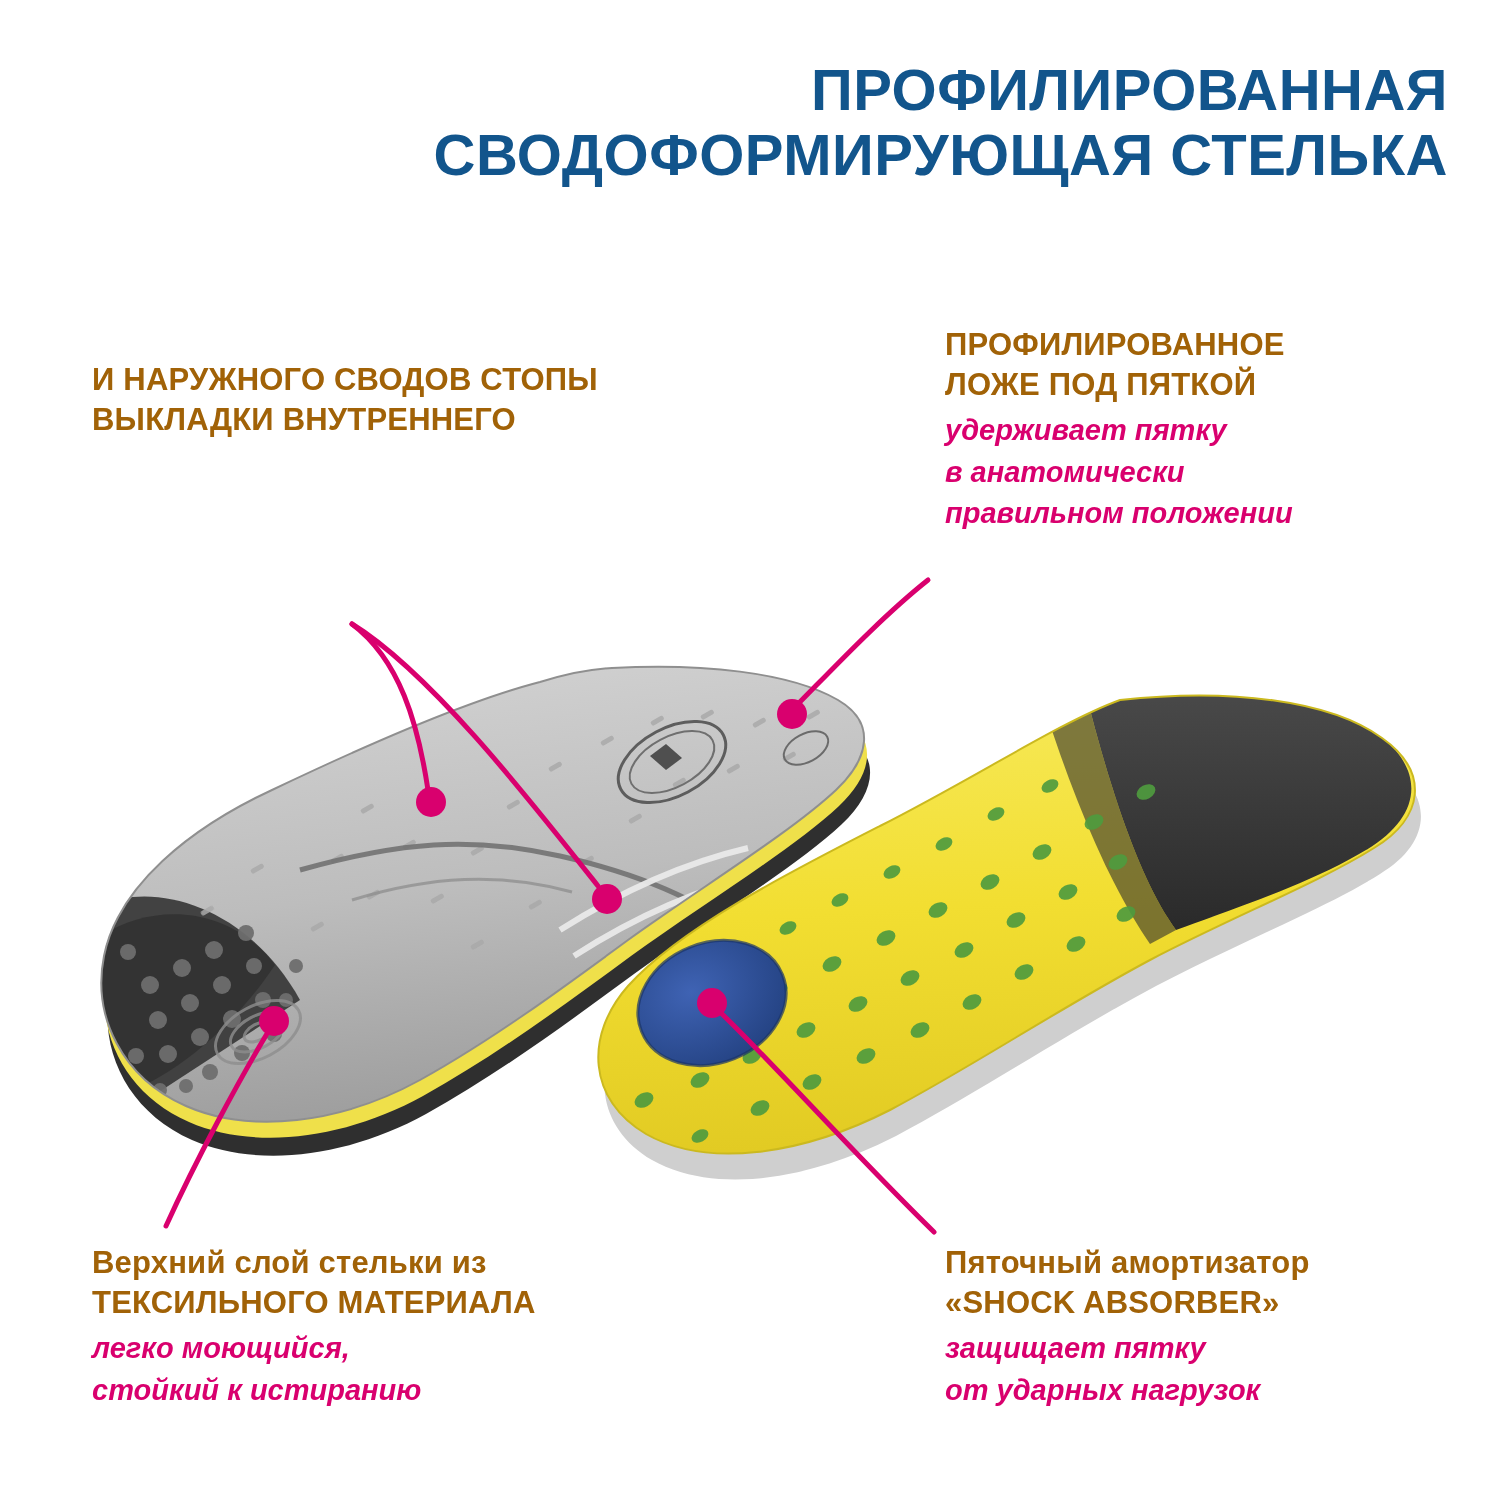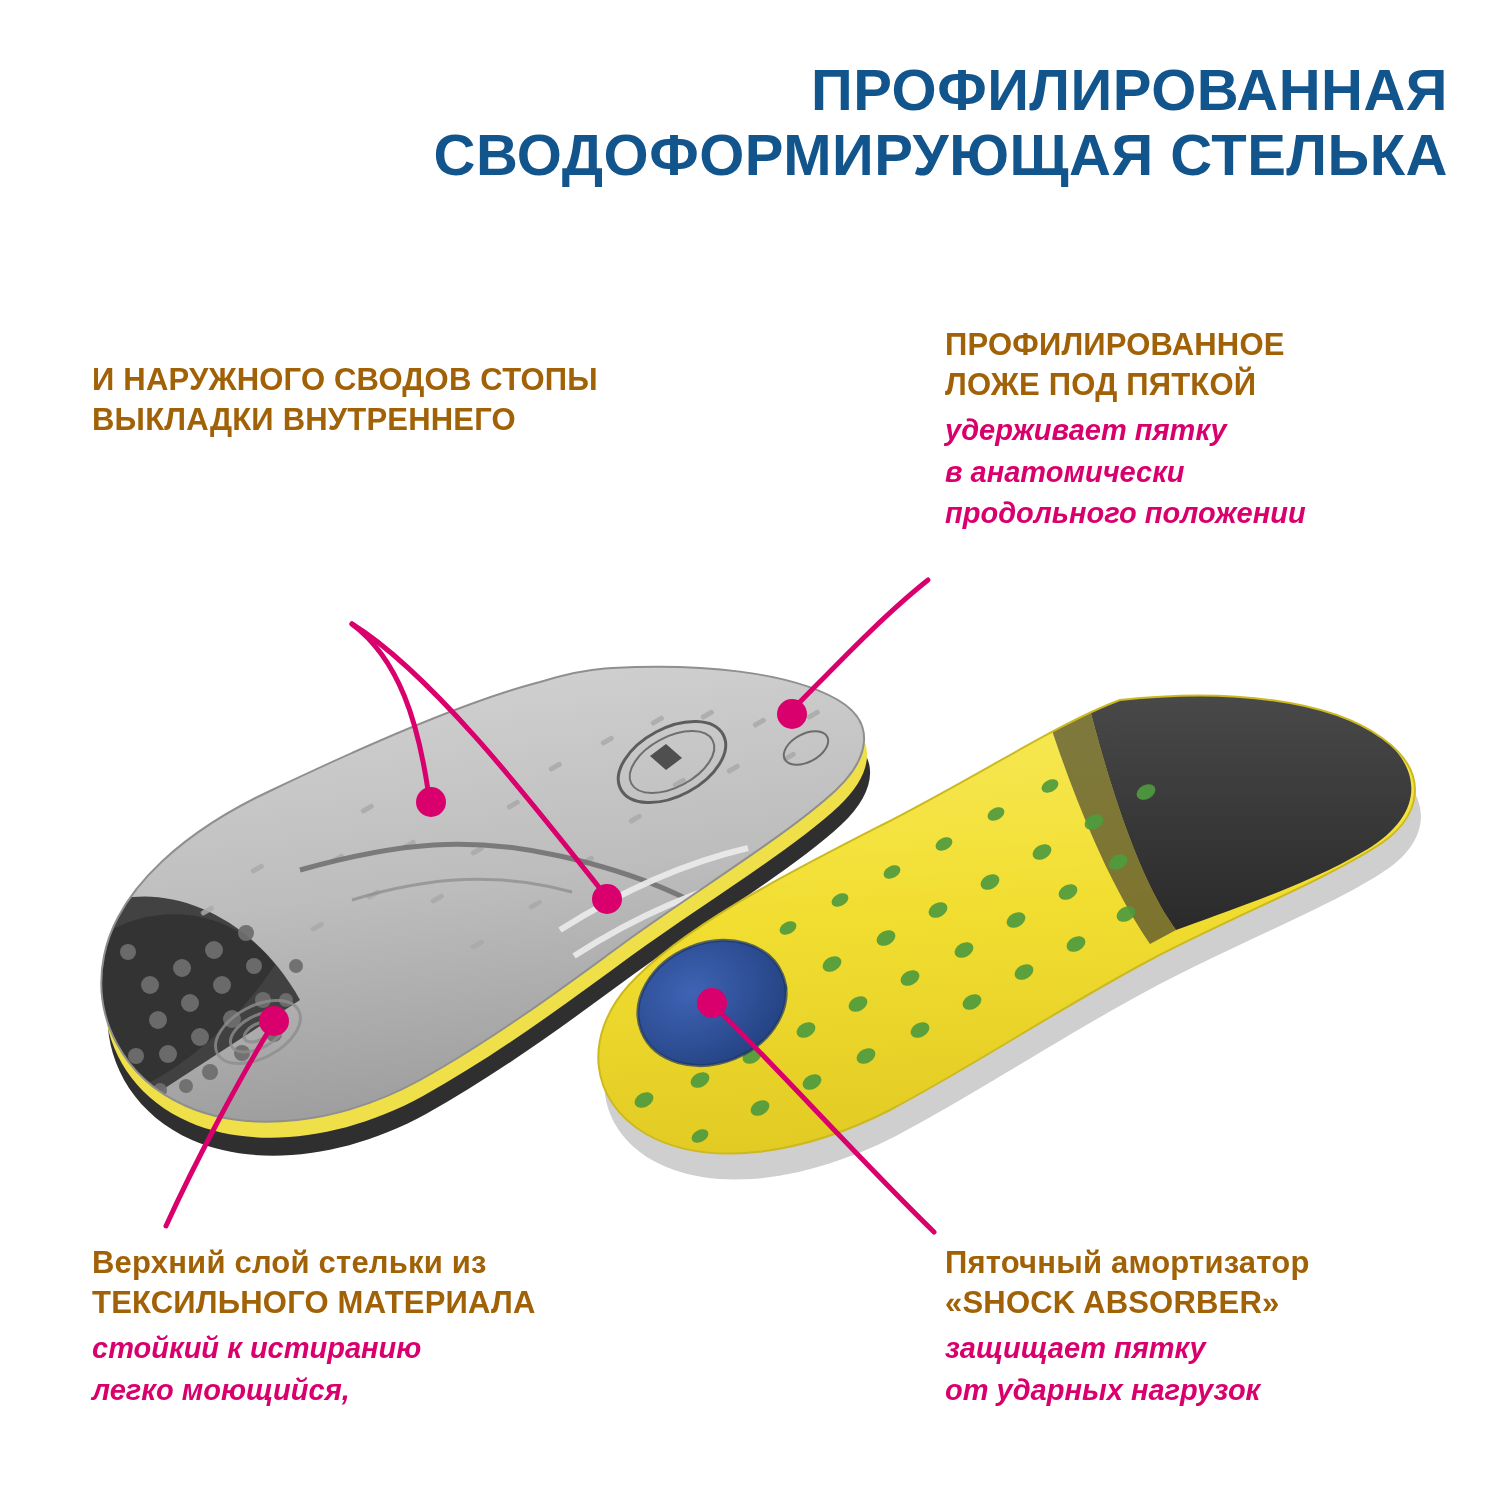--- a/index.html
+++ b/index.html
@@ -379,32 +379,32 @@
   </div>
 
   <div class="callout" id="cal-heel">
     <div class="hl">
       <div>ПРОФИЛИРОВАННОЕ</div>
       <div>ЛОЖЕ ПОД ПЯТКОЙ</div>
     </div>
     <div class="sub">
       <div>удерживает пятку</div>
       <div>в анатомически</div>
-      <div>продольного положении</div>
+      <div>правильном положении</div>
     </div>
   </div>
 
   <div class="callout" id="cal-top">
     <div class="hl">
       <div>Верхний слой стельки из</div>
       <div>ТЕКСИЛЬНОГО МАТЕРИАЛА</div>
     </div>
     <div class="sub">
+      <div>легко моющийся,</div>
       <div>стойкий к истиранию</div>
-      <div>легко моющийся,</div>
     </div>
   </div>
 
   <div class="callout" id="cal-shock">
     <div class="hl">
       <div>Пяточный амортизатор</div>
       <div>«SHOCK ABSORBER»</div>
     </div>
     <div class="sub">
       <div>защищает пятку</div>

